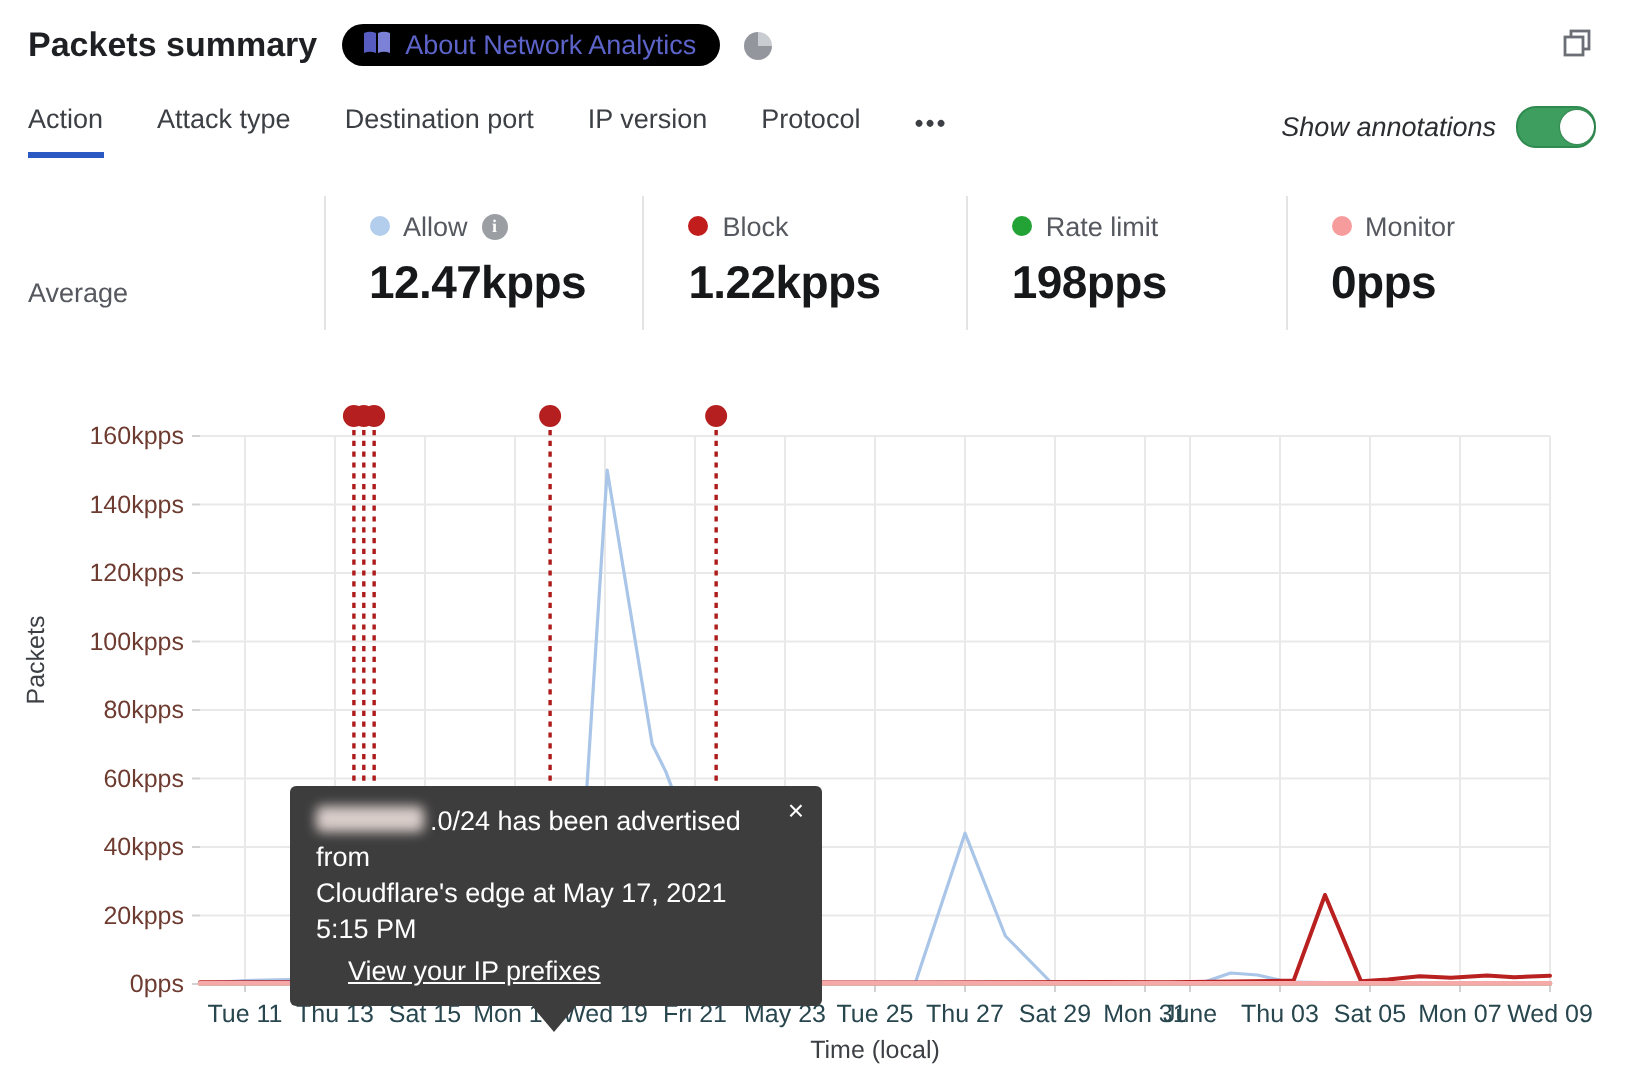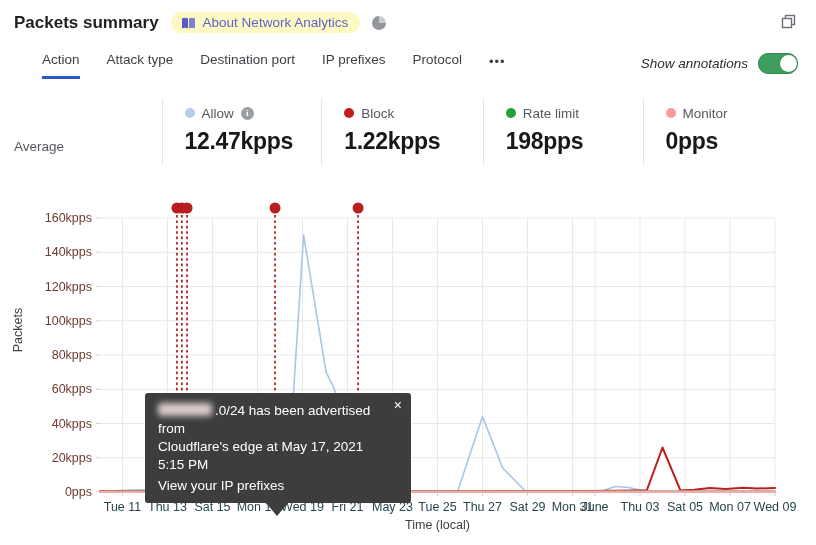--- a/index.html
+++ b/index.html
@@ -4,27 +4,27 @@
 <style>
   html,body{margin:0;padding:0;}
   body{
     width:816px;height:545px;position:relative;overflow:hidden;
     background:#ffffff;font-family:"Liberation Sans",sans-serif;
     -webkit-font-smoothing:antialiased;color:#1f2023;
   }
   
   .header{position:absolute;top:12px;left:14px;display:flex;align-items:center;gap:12px;}
   .page-title{font-size:17px;font-weight:700;color:#1f2023;}
-  .about-pill{display:flex;align-items:flex-end;gap:7px;background:#fef9c3;border-radius:12px;
+  .about-pill{display:flex;align-items:flex-start;gap:7px;background:#000000;border-radius:12px;
     padding:3px 12px 3px 10px;font-size:13.5px;color:#5c63c9;cursor:pointer;}
   .pie-icon{width:14px;height:14px;border-radius:50%;
     background:conic-gradient(#c9ccd1 0 25%, #93969c 25% 100%);}
   .popout{position:absolute;top:14px;right:20px;width:15px;height:15px;cursor:pointer;}
   
-  .tabs{position:absolute;top:52px;left:14px;display:flex;align-items:flex-start;gap:27px;margin-left:28px;}
+  .tabs{position:absolute;top:52px;left:14px;display:flex;align-items:flex-start;gap:27px;}
   .tab{font-size:13.5px;color:#3c3f44;padding-bottom:9px;cursor:pointer;white-space:nowrap;}
   .tab.active{border-bottom:3px solid #2b59c3;}
   .tab-more{font-size:13px;letter-spacing:1px;color:#3c3f44;cursor:pointer;padding-top:2px;}
   .annot-row{position:absolute;top:53px;right:18px;display:flex;align-items:center;gap:10px;}
   .annot-label{font-size:13.5px;color:#2b2d31;font-style:italic;}
   .toggle{width:38px;height:19px;border-radius:10px;background:#3d9e5f;border:1px solid #2f8a50;
     position:relative;cursor:pointer;}
   .toggle .knob{position:absolute;top:0.5px;right:0.5px;width:17px;height:17px;border-radius:50%;
     background:#ffffff;box-shadow:0 0 1px rgba(0,0,0,.4);}
   
@@ -48,21 +48,21 @@
   .tooltip{position:absolute;left:145px;top:393px;width:266px;box-sizing:border-box;
     background:#3d3d3d;color:#fff;border-radius:3px;padding:9px 26px 8px 13px;
     font-size:13.5px;line-height:18px;z-index:5;}
   .tooltip .caret{position:absolute;top:100%;left:121px;width:0;height:0;
     border-left:11px solid transparent;border-right:11px solid transparent;
     border-top:13px solid #3d3d3d;}
   .tooltip .close{position:absolute;top:5px;right:9px;font-size:14px;color:#fff;
     cursor:pointer;line-height:14px;}
   .blur-box{display:inline-block;width:54px;height:13px;border-radius:3px;background:#d9cdca;
     filter:blur(3px);vertical-align:-1px;margin-right:3px;}
-  .tt-link{color:#ffffff;display:inline-block;margin-top:3px;cursor:pointer;}
+  .tt-link{color:#ffffff;text-decoration:underline;display:inline-block;margin-top:3px;cursor:pointer;margin-left:16px;}
 </style>
 </head>
 <body>
 
 <div class="header">
   <div class="page-title">Packets summary</div>
   <div class="about-pill">
     <span style="display:inline-flex;">
       <svg width="15" height="13" viewBox="0 0 15 13">
         <path d="M1 1.5 Q4 0.2 7 1.5 L7 11.5 Q4 10.2 1 11.5 Z" fill="#565cc0"></path>
@@ -78,21 +78,21 @@
   <svg width="15" height="15" viewBox="0 0 15 15">
     <rect x="4.5" y="1.5" width="9" height="9" fill="none" stroke="#6b6f75" stroke-width="1.4"></rect>
     <rect x="1.5" y="4.5" width="9" height="9" fill="#ffffff" stroke="#6b6f75" stroke-width="1.4"></rect>
   </svg>
 </div>
 
 <div class="tabs">
   <div class="tab active">Action</div>
   <div class="tab">Attack type</div>
   <div class="tab">Destination port</div>
-  <div class="tab">IP prefixes</div>
+  <div class="tab">IP version</div>
   <div class="tab">Protocol</div>
   <div class="tab-more">•••</div>
 </div>
 
 <div class="annot-row">
   <span class="annot-label">Show annotations</span>
   <div class="toggle">
     <div class="knob"></div>
   </div>
 </div>

